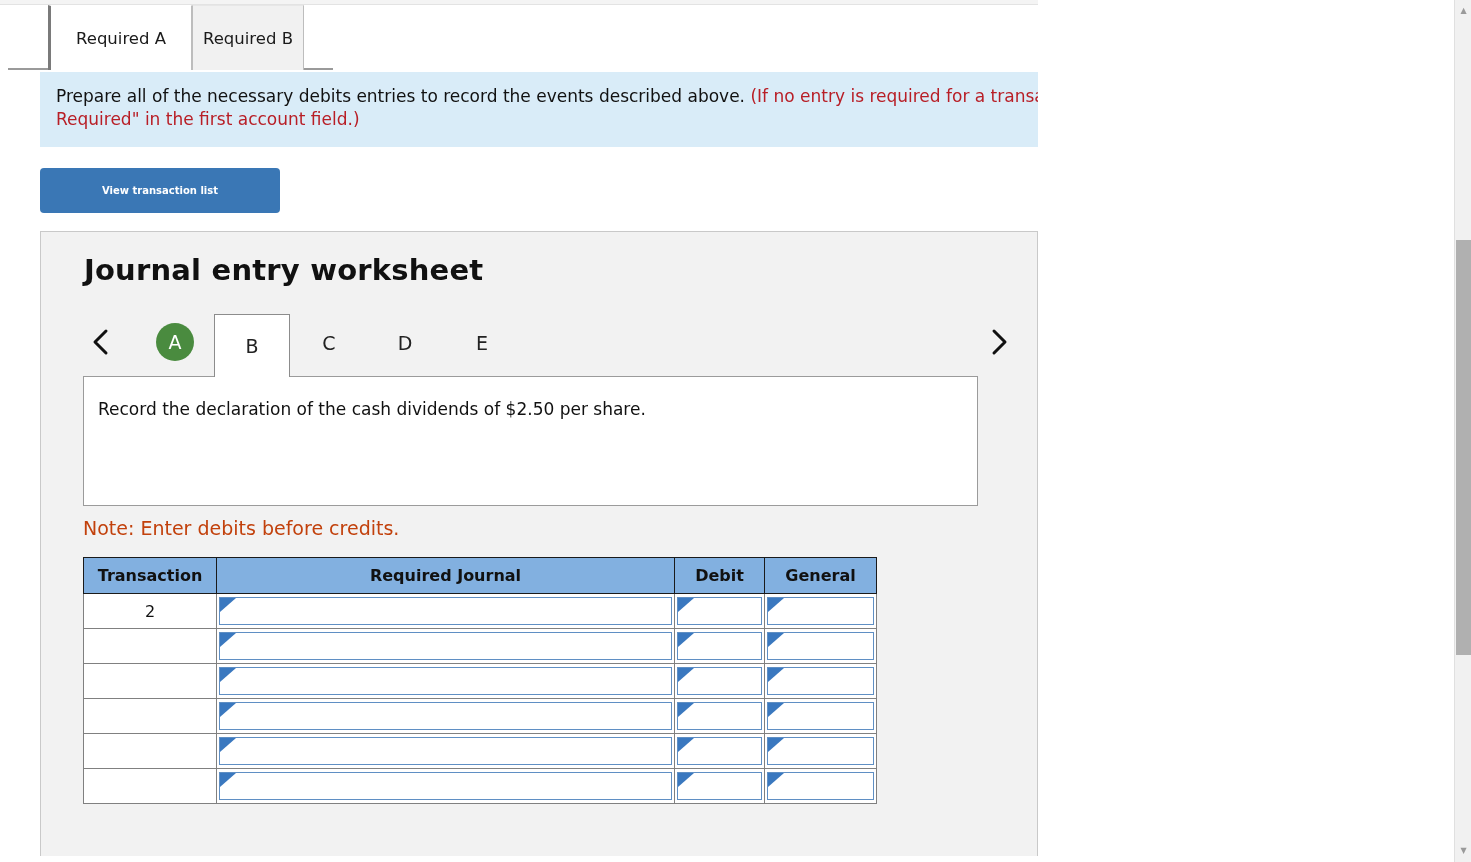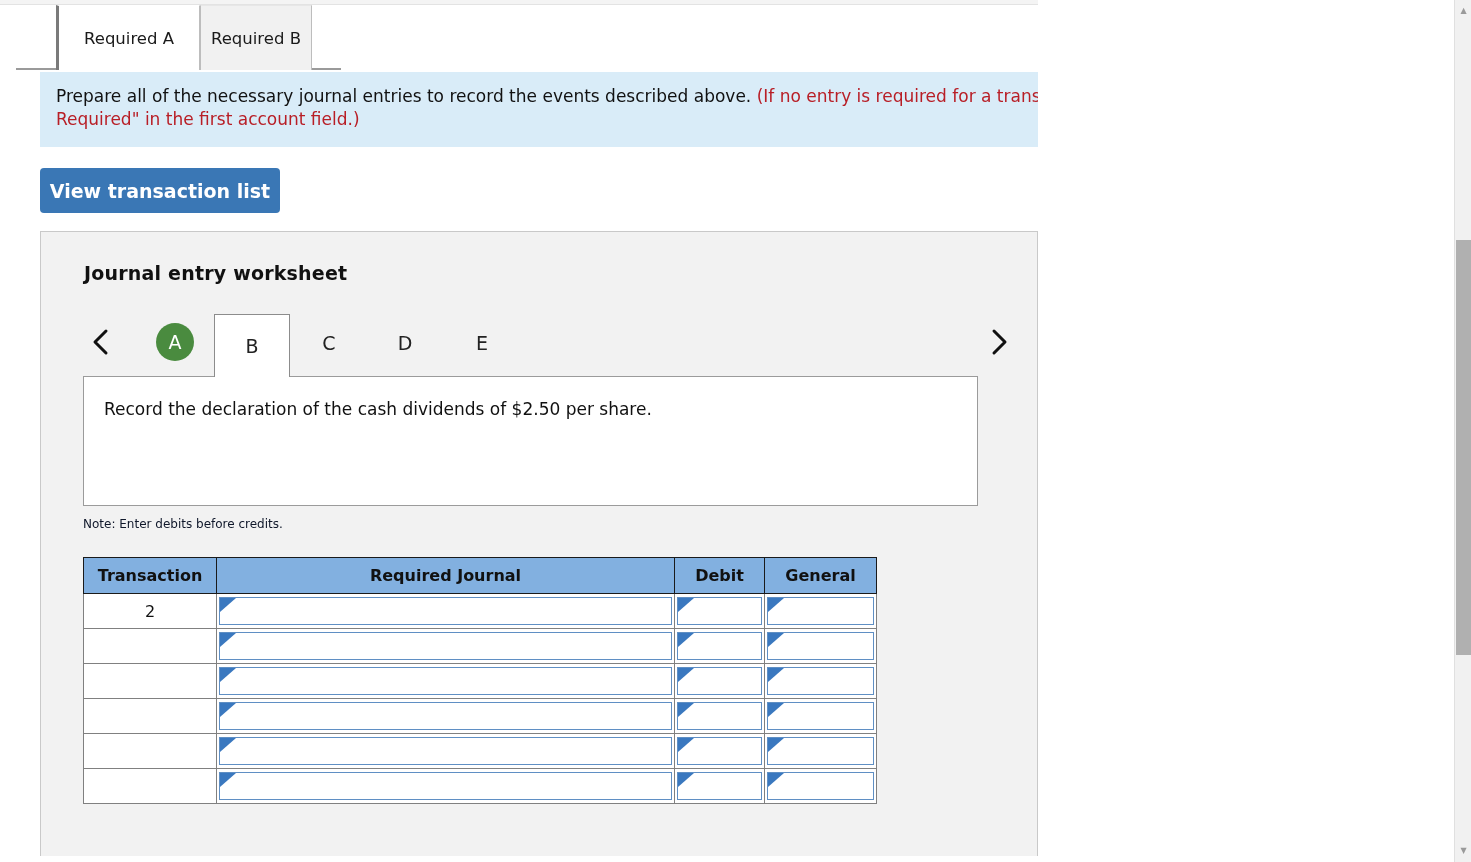--- a/index.html
+++ b/index.html
@@ -23,21 +23,21 @@
     position: absolute;
     left: 0; top: 0;
     width: 1454px; height: 5px;
     background: #f4f4f4;
     border-bottom: 1px solid #e3e3e3;
   }
 
   
   .tabbar {
     position: absolute;
-    left: 16px; top: 5px;
+    left: 8px; top: 5px;
     width: 1454px; height: 65px;
     background: #ffffff;
     border-bottom: 2px solid #9a9a9a;
   }
   .tab {
     position: absolute;
     top: 0;
     height: 65px;
     display: flex;
     align-items: center;
@@ -82,21 +82,21 @@
     line-height: 23px;
     color: #111111;
   }
   .banner .red { color: #b81e26; }
 
   
   .btn-blue {
     background: #3a77b5;
     color: #ffffff;
     font-weight: bold;
-    font-size: 19px;
+    font-size: 10px;
     border: none;
     border-radius: 4px;
     cursor: pointer;
     font-family: "DejaVu Sans", "Liberation Sans", sans-serif;
     display: flex;
     align-items: center;
     justify-content: center;
   }
   #view-transaction-list {
     position: absolute;
@@ -109,22 +109,22 @@
     position: absolute;
     left: 40px; top: 231px;
     width: 998px; height: 631px;
     background: #f2f2f2;
     border: 1px solid #c9c9c9;
     overflow: hidden;
   }
 
   .ws-title {
     position: absolute;
-    left: 43px; top: 30px;
-    font-size: 19px;
+    left: 43px; top: 21px;
+    font-size: 29px;
     font-weight: bold;
     color: #111111;
     letter-spacing: .2px;
   }
 
   
   .nav-arrow {
     position: absolute;
     top: 88px;
     width: 40px; height: 44px;
@@ -169,31 +169,31 @@
   #ltr-d { left: 344px; width: 40px; }
   #ltr-e { left: 421px; width: 40px; }
 
   
   .desc-box {
     position: absolute;
     left: 42px; top: 144px;
     width: 895px; height: 130px;
     background: #ffffff;
     border: 1px solid #9b9b9b;
-    padding: 22px 0 0 20px;
+    padding: 22px 0 0 14px;
     font-size: 17px;
     color: #111111;
     z-index: 2;
   }
 
   .note {
     position: absolute;
     left: 42px; top: 285px;
-    font-size: 12px;
-    color: #0f172a;
+    font-size: 19px;
+    color: #c2410c;
   }
 
   
   .jtable {
     position: absolute;
     left: 42px; top: 325px;
     border-collapse: collapse;
     background: #ffffff;
   }
   .jtable th {
@@ -297,21 +297,21 @@
     <div class="tab-rest"></div>
     <div class="tab active" id="tab-a">
       <span>Required A</span>
     </div>
     <div class="tab inactive" id="tab-b">
       <span>Required B</span>
     </div>
   </div>
 
   <div class="banner">
-    <span>Prepare all of the necessary journal entries to record the events described above.</span>
+    <span>Prepare all of the necessary debits entries to record the events described above.</span>
     <span class="red">(If no entry is required for a transaction/event, select "No Journal Entry Required" in the first account field.)</span>
   </div>
 
   <button class="btn-blue" id="view-transaction-list">View transaction list</button>
 
   <div class="worksheet">
 
     <div class="ws-title">Journal entry worksheet</div>
 
     <div class="nav-arrow" id="nav-prev">

